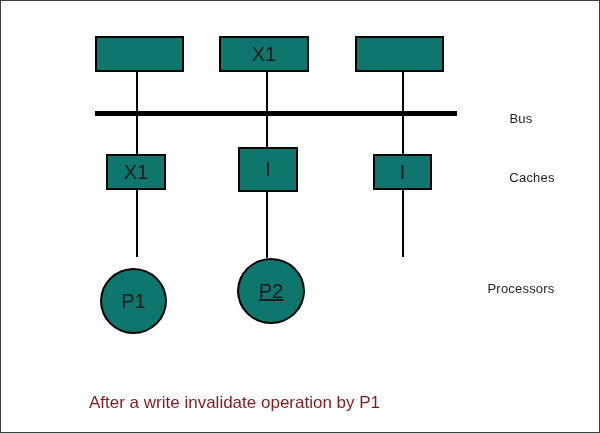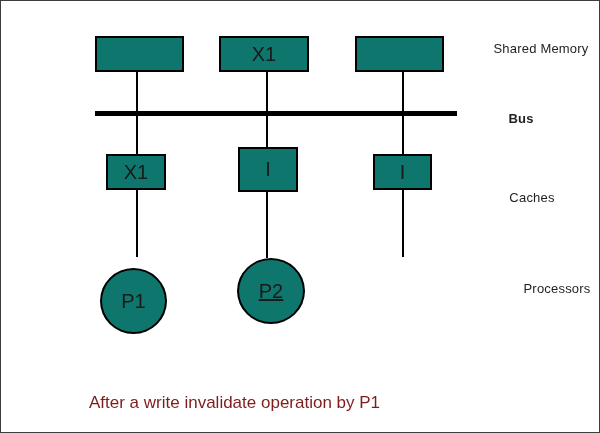--- a/index.html
+++ b/index.html
@@ -65,23 +65,23 @@
   .row-label {
     position: absolute;
     transform: translate(-50%, -50%);
     font-size: 13px;
     letter-spacing: 0.2px;
     color: #1f1f1f;
     white-space: nowrap;
     z-index: 3;
   }
   .lbl-memory     { left: 540px; top: 47px; }
-  .lbl-bus        { left: 520px; top: 117px; font-weight: bold; }
-  .lbl-caches     { left: 531px; top: 176px; margin-top: 20px; }
-  .lbl-processors { left: 552px; top: 287px; padding-left: 8px; }
+  .lbl-bus        { left: 520px; top: 117px; }
+  .lbl-caches     { left: 531px; top: 176px; }
+  .lbl-processors { left: 516px; top: 287px; padding-left: 8px; }
   
   .caption {
     position: absolute;
     left: 88px; top: 392px;
     font-size: 17px;
     color: #7f1d1d;
     white-space: nowrap;
     z-index: 3;
   }
 </style>
@@ -100,20 +100,19 @@
   <div class="node mem-2">X1</div>
   <div class="node mem-3"></div>
 
   <div class="node cache-1">X1</div>
   <div class="node cache-2">I</div>
   <div class="node cache-3">I</div>
 
   <div class="node circle proc-1">P1</div>
   <div class="node circle proc-2">P2</div>
 
-  <div class="row-label lbl-memory">Shared Memory</div>
   <div class="row-label lbl-bus">Bus</div>
   <div class="row-label lbl-caches">Caches</div>
   <div class="row-label lbl-processors">Processors</div>
 
   <div class="caption">After a write invalidate operation by P1</div>
 
 </div>
 
 </body></html>

